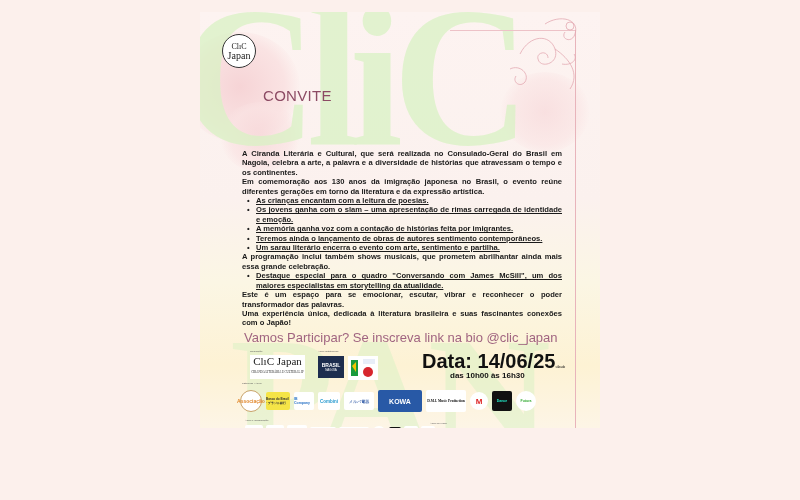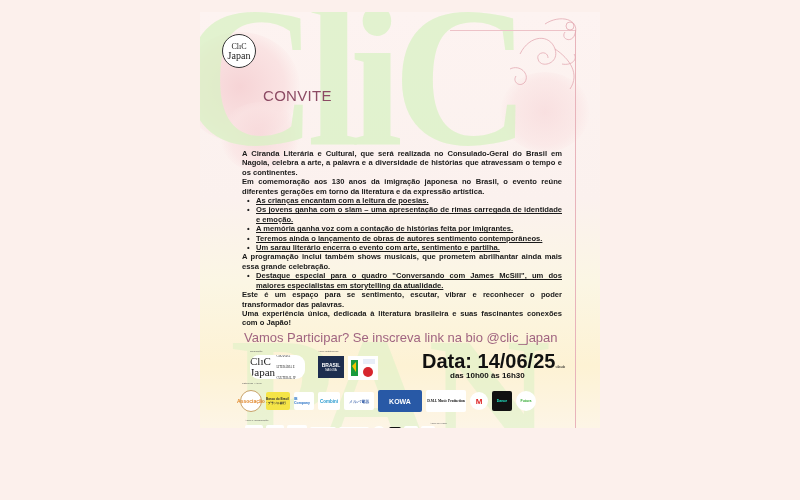--- a/index.html
+++ b/index.html
@@ -19,21 +19,21 @@
   .convite{position:absolute;left:63px;top:31px;font-size:15px;color:#8c4b64;letter-spacing:.3px;margin-top:44px;}
   .title{position:absolute;left:0;width:400px;text-align:center;top:79px;font-size:21px;font-weight:bold;color:#b34d6c;line-height:24px;}
   .body{position:absolute;left:42px;top:137px;width:320px;font-size:7.6px;font-weight:bold;color:#1a1a1a;line-height:9.4px;text-align:justify;}
   .body p{margin:0;}
   .body ul{margin:0;padding-left:14px;list-style:none;}
   .body li{position:relative;text-decoration:underline;}
   .body li::before{content:"•";position:absolute;left:-9px;}
   .cta{position:absolute;left:44px;top:318px;font-size:13px;color:#a06480;}
   .sm-label{position:absolute;font-size:2.5px;color:#555;}
   .logo-box{position:absolute;display:flex;align-items:center;justify-content:center;overflow:hidden;}
-  .clic-big{left:50px;top:343px;width:55px;height:24px;background:#fff;font-family:"Liberation Serif",serif;font-size:11px;color:#222;flex-direction:row;line-height:11px;border-radius:9px;}
+  .clic-big{left:50px;top:343px;width:55px;height:24px;background:#fff;font-family:"Liberation Serif",serif;font-size:11px;color:#222;flex-direction:column;line-height:11px;}
   .clic-big small{font-size:3px;}
   .brasil{left:118px;top:344px;width:26px;height:22px;background:#1d2d4e;color:#fff;font-size:5px;font-weight:bold;flex-direction:column;}
   .gov{left:148px;top:344px;width:30px;height:24px;background:#fff;}
   .date{position:absolute;left:222px;top:338px;font-size:20px;font-weight:bold;color:#111;}
   .date small{font-size:3px;font-weight:normal;}
   .time{position:absolute;left:250px;top:359px;font-size:8px;font-weight:bold;color:#111;}
   .row{position:absolute;display:flex;align-items:center;gap:4px;}
   .lg{height:18px;display:flex;align-items:center;justify-content:center;font-size:5px;font-weight:bold;background:#fff;border-radius:2px;}
   .footer{position:absolute;left:0;width:400px;text-align:center;font-size:5.3px;font-weight:bold;color:#222;line-height:7.5px;}
   .info{position:absolute;left:280px;top:473px;font-family:"Liberation Serif",serif;font-size:6px;color:#222;}
@@ -74,21 +74,21 @@
       <li>As crianças encantam com a leitura de poesias.</li>
       <li>Os jovens ganha com o slam – uma apresentação de rimas carregada de identidade e emoção.</li>
       <li>A memória ganha voz com a contação de histórias feita por imigrantes.</li>
       <li>Teremos ainda o lançamento de obras de autores sentimento contemporâneos.</li>
       <li>Um sarau literário encerra o evento com arte, sentimento e partilha.</li>
     </ul>
     <p>A programação inclui também shows musicais, que prometem abrilhantar ainda mais essa grande celebração.</p>
     <ul>
       <li>Destaque especial para o quadro "Conversando com James McSill", um dos maiores especialistas em storytelling da atualidade.</li>
     </ul>
-    <p>Este é um espaço para se sentimento, escutar, vibrar e reconhecer o poder transformador das palavras.</p>
+    <p>Este é um espaço para se emocionar, escutar, vibrar e reconhecer o poder transformador das palavras.</p>
     <p>Uma experiência única, dedicada à literatura brasileira e suas fascinantes conexões com o Japão!</p>
   </div>
 
   <div class="cta">Vamos Participar?  Se inscreva link na bio @clic_japan</div>
 
   <div class="sm-label" style="left:50px;top:338px;">Realização</div>
   <div class="logo-box clic-big">
     <span>ClıC Japan</span>
     <small>CIRANDA LITERÁRIA E CULTURAL JP</small>
   </div>

